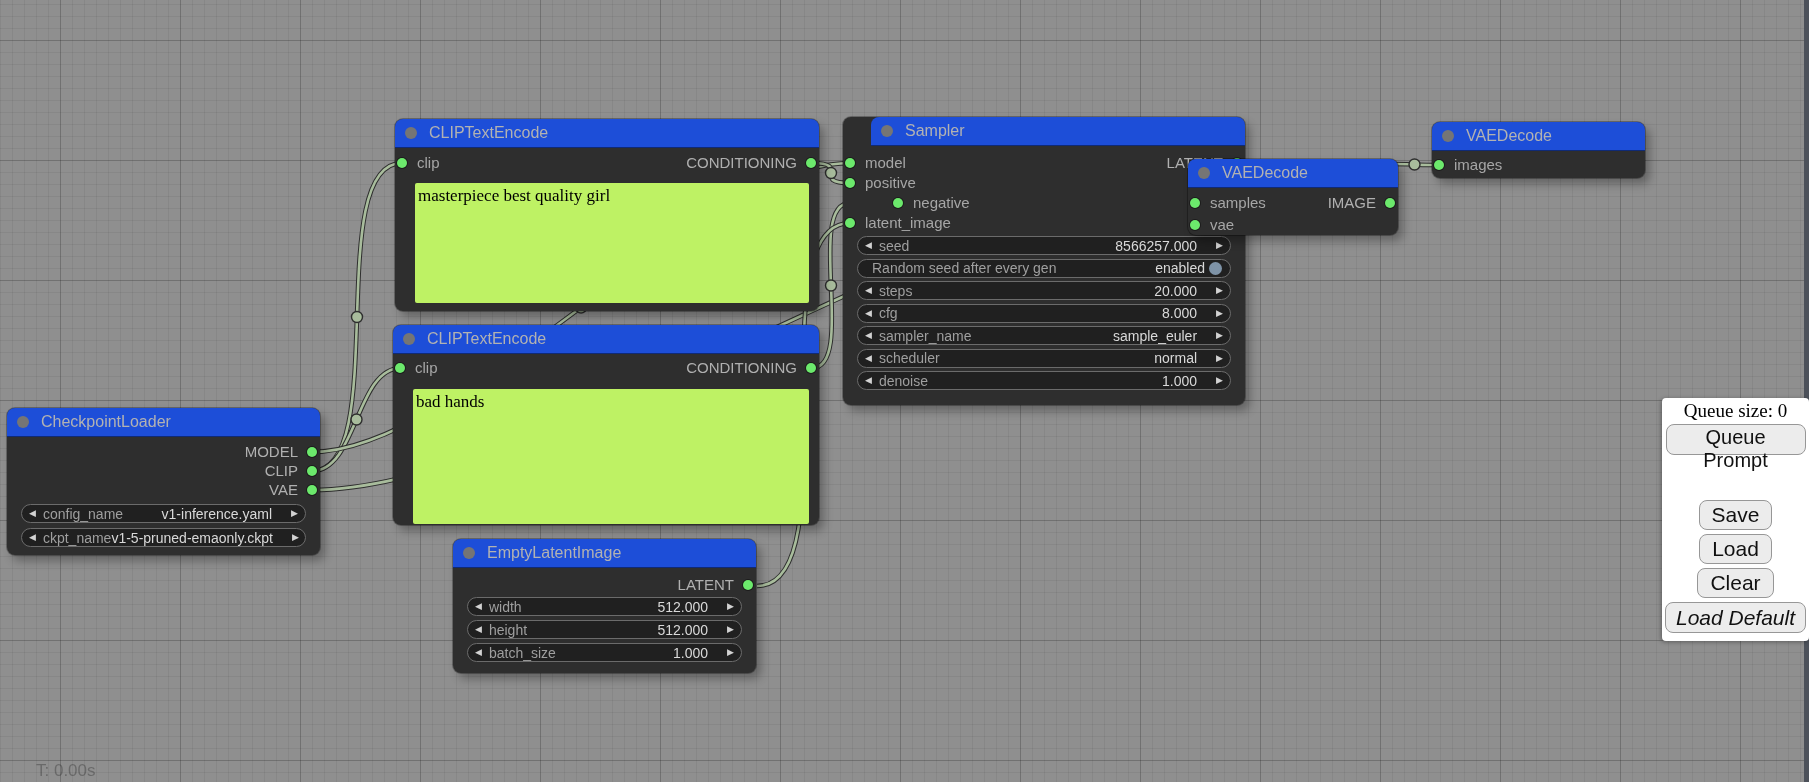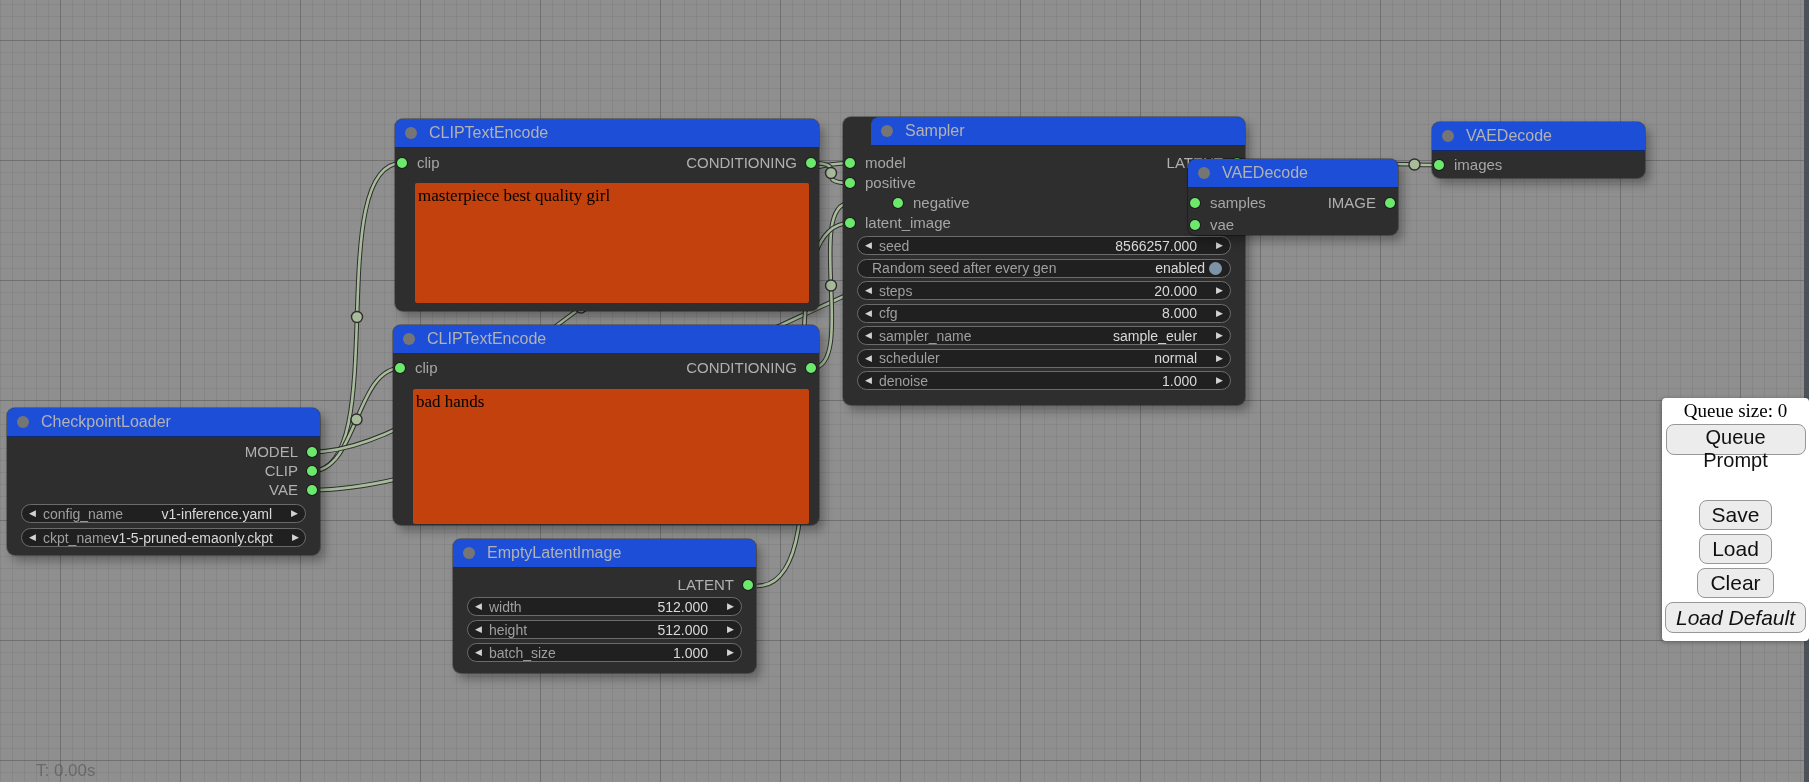--- a/index.html
+++ b/index.html
@@ -46,21 +46,21 @@
     font-size:14px;color:#9f9f9f;box-sizing:border-box;white-space:nowrap;
   }
   .widget .arrow{font-size:9px;color:#d2d2d2;padding:0 7px;line-height:17px;}
   .widget .wlabel{color:#9f9f9f;}
   .widget .spacer{flex:1;}
   .widget .wvalue{color:#d9d9d9;margin-right:12px;}
   .widget.toggle{padding-left:14px;padding-right:8px;}
   .widget.toggle .wvalue{margin-right:4px;}
   .toggle-dot{width:13px;height:13px;border-radius:50%;background:#7e93a7;flex:none;}
   .node-textarea{
-    position:absolute;background:#c2410c;color:#000;border-radius:2px;
+    position:absolute;background:#bef264;color:#000;border-radius:2px;
     font-family:"Liberation Serif",serif;font-size:17px;line-height:21px;
     padding:2px 3px;box-sizing:border-box;overflow:hidden;
   }
   #menu{
     position:absolute;left:1662px;top:398px;width:147px;height:243px;
     background:#ffffff;border-radius:4px;z-index:6;text-align:center;
     box-shadow:-1px 1px 4px rgba(0,0,0,0.35);
   }
   #queue-size{font-family:"Liberation Serif",serif;font-size:19px;color:#000;margin-top:2px;height:22px;}
   #menu button{

